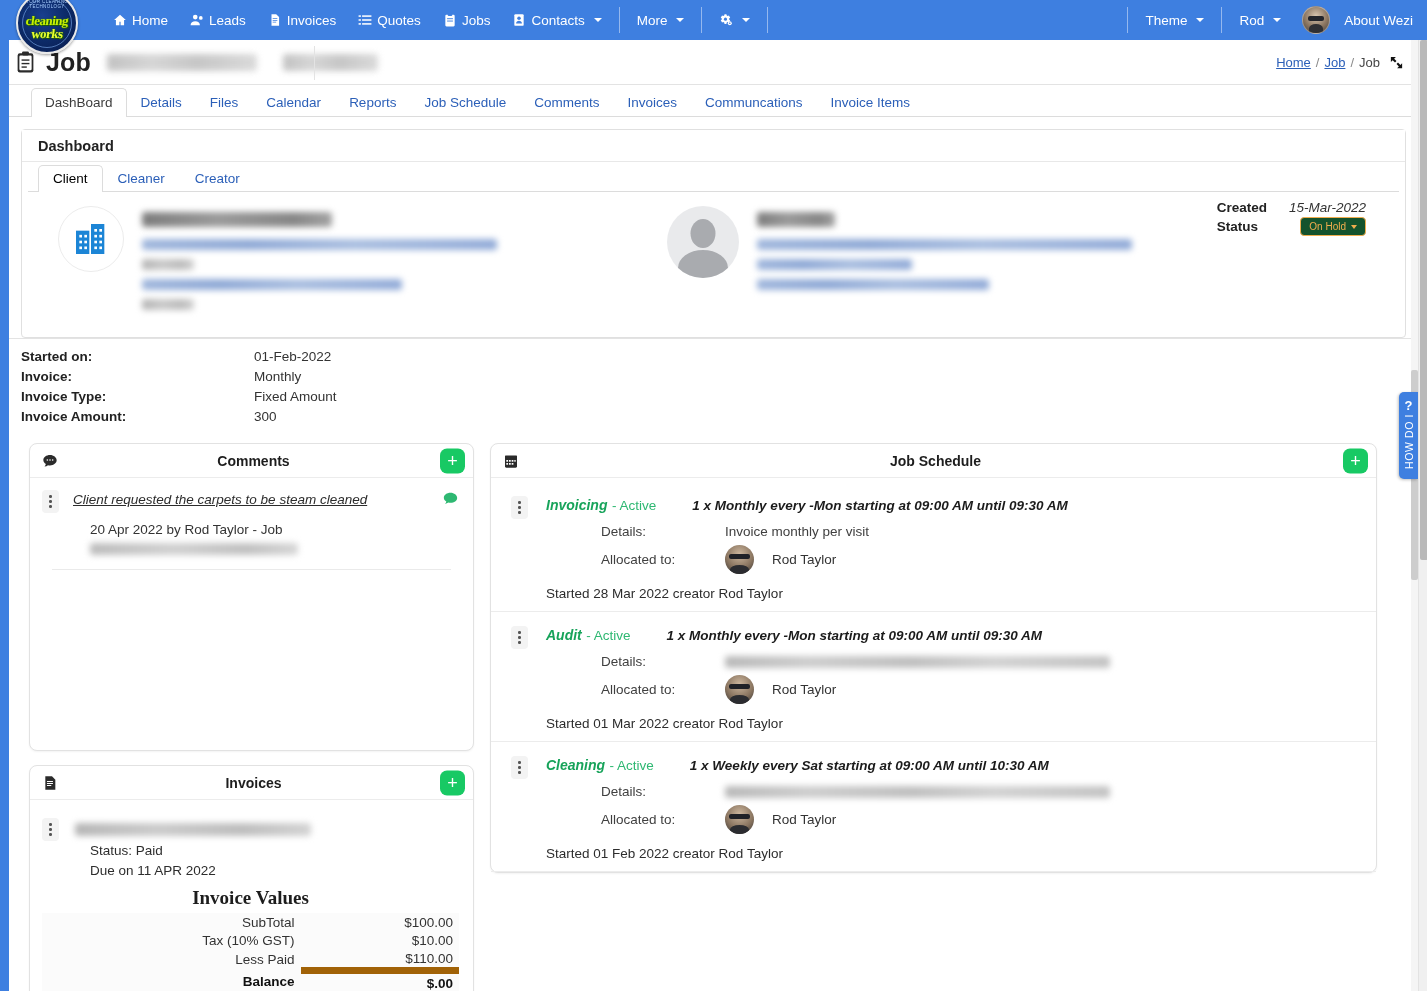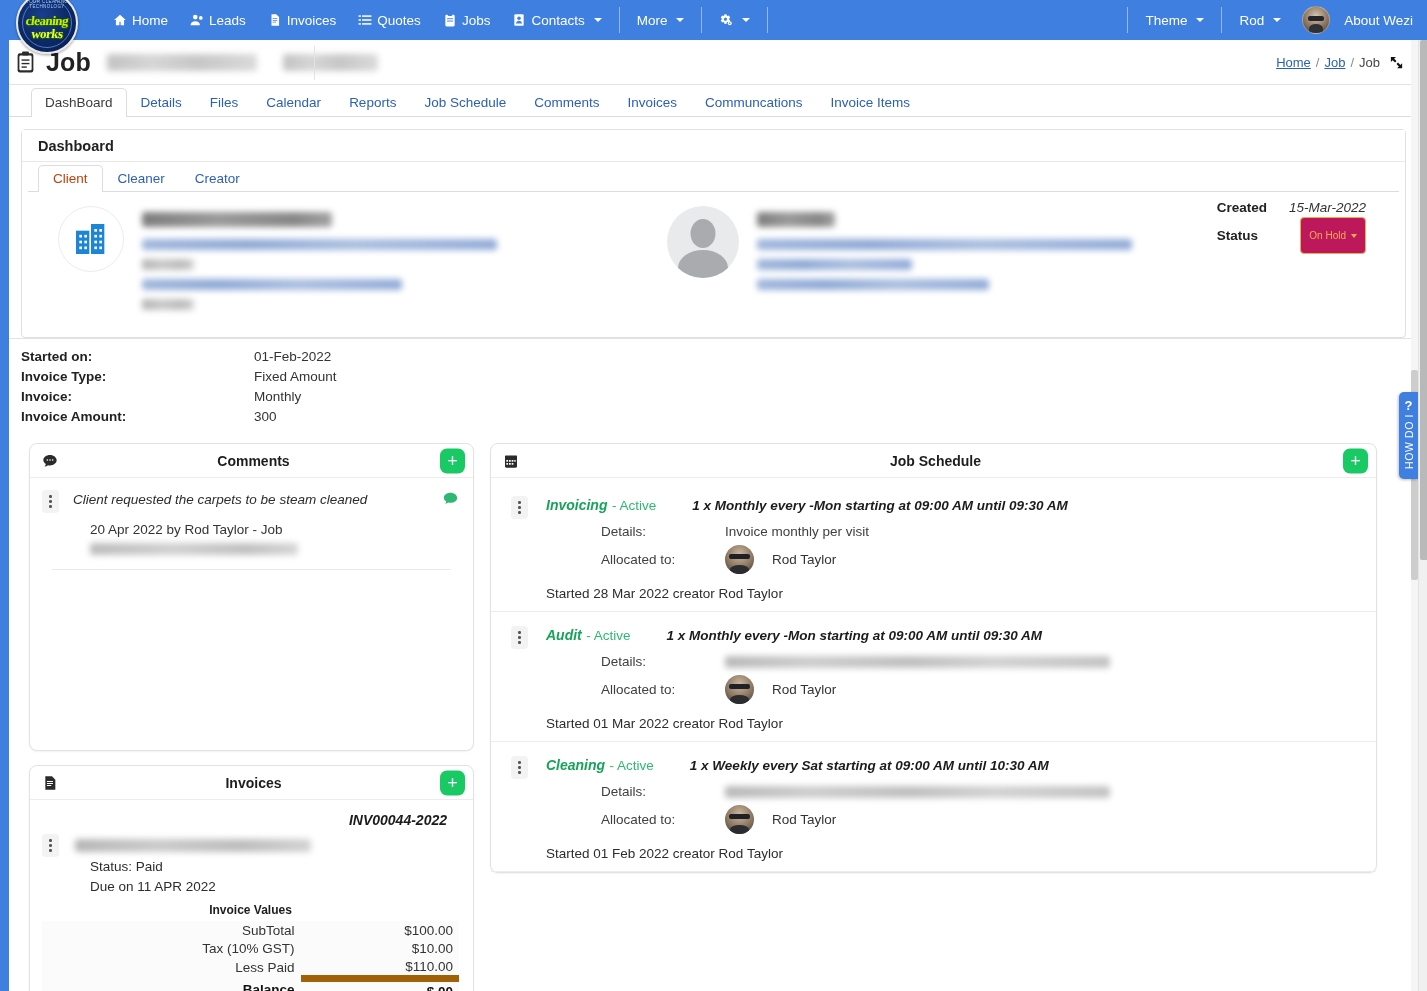--- a/index.html
+++ b/index.html
@@ -149,21 +149,21 @@
   }
   .sub-tabs {
     display: flex; align-items: flex-end; height: 30px;
     padding-left: 10px; border-bottom: 1px solid #dcdcdc; margin: 0 6px;
   }
   .stab {
     font-size: 13.5px; color: #2b5fb8; padding: 5px 14px 6px; cursor: pointer;
     border: 1px solid transparent; border-bottom: none; border-radius: 5px 5px 0 0;
     position: relative; top: 1px;
   }
-  .stab.active { color: #c2410c; background: #fff; border-color: #dcdcdc #dcdcdc #fff; }
+  .stab.active { color: #000000; background: #fff; border-color: #dcdcdc #dcdcdc #fff; }
 
   
   .entity-row { display: flex; padding: 14px 0 18px 0; position: relative; min-height: 128px; }
   .entity { display: flex; gap: 18px; }
   .ent-client { margin-left: 36px; }
   .ent-contact { margin-left: 170px; }
   .circ-ico {
     width: 66px; height: 66px; border-radius: 50%; border: 1px solid #ececec;
     background: #fff; display: flex; align-items: center; justify-content: center; flex: 0 0 auto;
   }
@@ -191,22 +191,22 @@
   .blur-line.name { height: 15px; width: 190px; filter: blur(3.4px);
     background: linear-gradient(90deg,#7c7c7c,#9a9a9a 40%,#868686 80%,#a3a3a3); margin-bottom: 12px; }
   .created-box {
     position: absolute; right: 39px; top: 8px;
     display: grid; grid-template-columns: auto auto; gap: 2px 22px; align-items: center;
   }
   .cb-label { font-size: 13.5px; font-weight: bold; color: #222; }
   .cb-val { font-size: 13.5px; font-style: italic; color: #333; text-align: right; }
   .status-badge {
     justify-self: end; border: 1px solid #f0ad4e; color: #f0ad4e; border-radius: 4px;
-    font-size: 10px; padding: 12px 8px; display: inline-flex; align-items: center; gap: 5px;
-    background: #be185d; cursor: pointer; filter: blur(.45px);
+    font-size: 10px; padding: 3px 8px; display: inline-flex; align-items: center; gap: 5px;
+    background: #14532d; cursor: pointer; filter: blur(.45px);
   }
   .status-badge .caret-o {
     width: 0; height: 0; border-left: 3.5px solid transparent; border-right: 3.5px solid transparent;
     border-top: 4px solid #f0ad4e;
   }
 
   
   .details {
     border-top: 1px solid #e3e3e3; padding: 8px 0 10px 12px; width: 1409px; background:#fff;
   }
@@ -241,38 +241,38 @@
   }
 
   .comments-body { height: 272px; padding: 12px 14px 0 12px; }
   .kebab {
     width: 17px; height: 23px; border-radius: 4px; background: #f3f3f3;
     display: inline-flex; flex-direction: column; align-items: center; justify-content: center;
     gap: 2.5px; cursor: pointer; flex: 0 0 auto;
   }
   .kebab i { width: 2.5px; height: 2.5px; border-radius: 50%; background: #555; display: block; }
   .cm-row { display: flex; align-items: flex-start; gap: 14px; }
-  .cm-text { font-size: 13.5px; font-style: italic; color: #2c2c2c; flex: 1; padding-top: 2px; }
+  .cm-text { font-size: 13.5px; font-style: italic; color: #2c2c2c; flex: 1; padding-top: 2px; text-decoration: underline; }
   .cm-bubble svg { width: 17px; height: 17px; fill: #2eb872; }
   .cm-meta { font-size: 13.5px; color: #333; padding-left: 48px; margin-top: 9px; }
   .cm-blur {
     margin: 6px 0 0 48px; height: 12px; width: 208px; border-radius: 3px; filter: blur(3px);
     background: linear-gradient(90deg,#bcbcbc,#d0d0d0 40%,#c0c0c0 75%,#d6d6d6);
   }
   .cm-divider { height: 1px; background: #eaeaea; margin: 14px 8px 0 10px; }
 
   .inv-body { padding: 12px 14px 0 12px; height: 215px; }
   .inv-no { text-align: right; font-size: 14px; font-weight: bold; font-style: italic; color: #1b1b1b; padding-right: 12px; }
   .inv-client-row { display: flex; align-items: center; gap: 16px; margin-top: 6px; }
   .inv-blur {
     height: 13px; width: 236px; border-radius: 3px; filter: blur(3.2px);
     background: linear-gradient(90deg,#b6b6b6,#cbcbcb 35%,#bdbdbd 70%,#d3d3d3);
   }
   .inv-line { font-size: 13.5px; color: #2d2d2d; padding-left: 48px; line-height: 20px; }
-  .inv-values-title { text-align: center; font-size: 12px; font-weight: bold; color: #1d1d1d; margin-top: 6px; }
+  .inv-values-title { text-align: center; font-size: 19px; font-weight: bold; color: #1d1d1d; margin-top: 6px; font-family: Liberation Serif, serif; }
   .inv-table { width: 100%; border-collapse: collapse; margin-top: 4px; background: #fbfbfb; }
   .inv-table td { font-size: 13.5px; color: #333; padding: 1.5px 6px; }
   .inv-table td.lbl { text-align: right; width: 62%; }
   .inv-table td.amt { text-align: right; }
   .inv-table tr.ruled td.amt { border-bottom: 7px solid #a16207; }
   .inv-table tr.total td { font-weight: bold; color: #111; }
 
   
   .js-body { padding: 4px 0 0 0; }
   .js-item { padding: 14px 20px 10px 20px; border-bottom: 1px solid #ececec; }
@@ -555,26 +555,26 @@
           </div>
         </div>
       </div>
 
       <div class="details">
         <div class="d-row">
           <div class="d-lab">Started on:</div>
           <div class="d-val">01-Feb-2022</div>
         </div>
         <div class="d-row">
+          <div class="d-lab">Invoice:</div>
+          <div class="d-val">Monthly</div>
+        </div>
+        <div class="d-row">
           <div class="d-lab">Invoice Type:</div>
           <div class="d-val">Fixed Amount</div>
-        </div>
-        <div class="d-row">
-          <div class="d-lab">Invoice:</div>
-          <div class="d-val">Monthly</div>
         </div>
         <div class="d-row">
           <div class="d-lab">Invoice Amount:</div>
           <div class="d-val">300</div>
         </div>
       </div>
 
       <div class="lower">
 
         <div class="col-left">
@@ -617,21 +617,20 @@
               <span class="hd-ico">
                 <svg viewBox="0 0 24 24">
                     <path d="M5 2h10l5 5v15H5z" fill="#2b2b2b"></path>
                     <path d="M7.4 9h9v1.4h-9zm0 3h9v1.4h-9zm0 3h6.5v1.4H7.4z" fill="#fff"></path>
                   </svg>
               </span>
               <span class="card-title">Invoices</span>
               <button class="add-btn">+</button>
             </div>
             <div class="inv-body">
-              <div class="inv-no">INV00044-2022</div>
               <div class="inv-client-row">
                 <span class="kebab">
                     <i></i>
                     <i></i>
                     <i></i>
                   </span>
                 <span class="inv-blur"></span>
               </div>
               <div class="inv-line">Status: Paid</div>
               <div class="inv-line">Due on 11 APR 2022</div>

